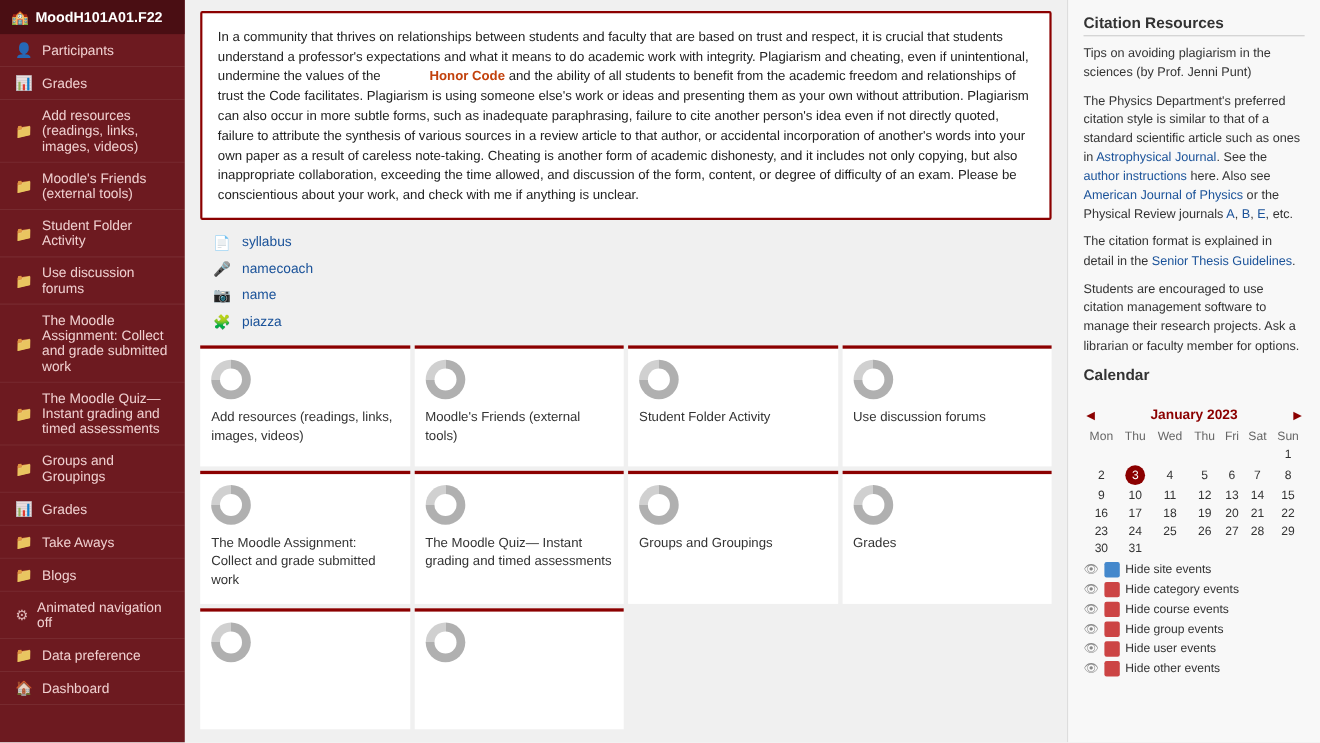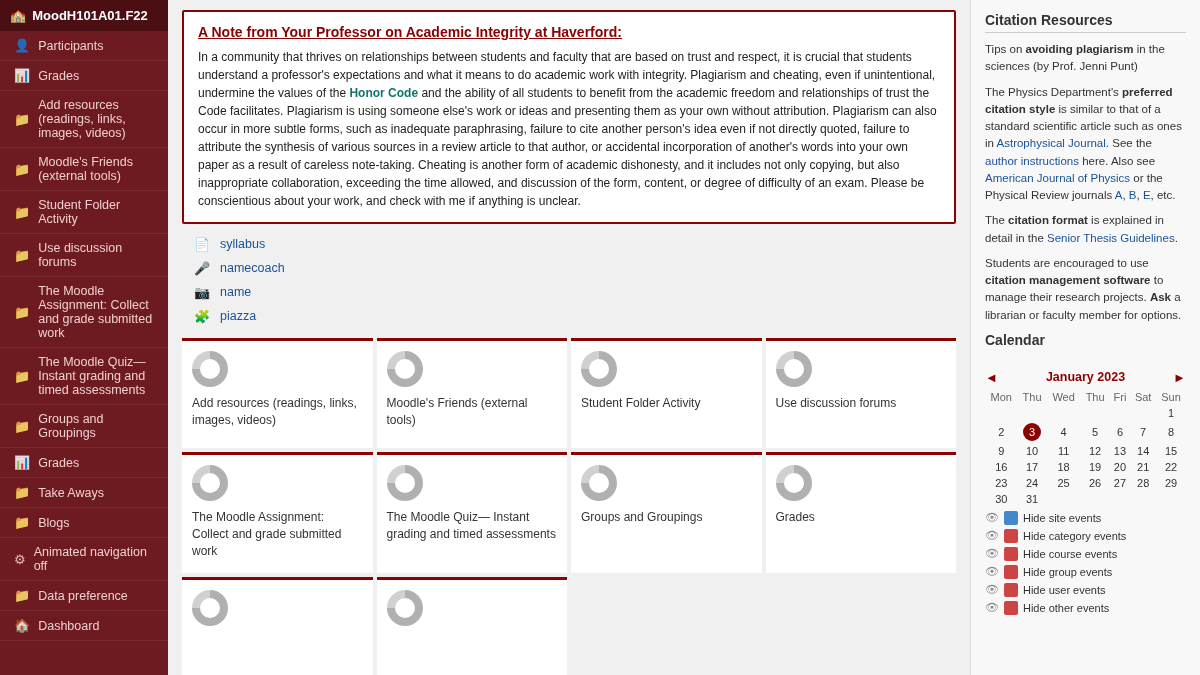--- a/index.html
+++ b/index.html
@@ -78,21 +78,21 @@
       font-size: 14px;
       font-weight: bold;
       margin-bottom: 8px;
       text-decoration: underline;
     }
     .notice-body {
       font-size: 12px;
       line-height: 1.5;
       color: #222;
     }
-    .honor-code { color: #0f766e; font-weight: bold; }
+    .honor-code { color: #c2410c; font-weight: bold; margin-left: 41px; }
 
     
     .links-row {
       display: flex;
       flex-direction: column;
       gap: 4px;
       margin: 8px 0 12px 10px;
     }
     .link-item {
       display: flex;
@@ -159,21 +159,21 @@
       border-bottom: 1px solid #ccc;
       padding-bottom: 4px;
     }
     .right-text {
       font-size: 11.5px;
       color: #333;
       line-height: 1.5;
       margin-bottom: 8px;
     }
     .right-text a { color: #1a5299; }
-    .right-text strong { font-weight: bold; }
+    .right-text strong { font-weight: normal; }
 
     
     .calendar-title {
       font-size: 14px;
       font-weight: bold;
       color: #333;
       margin-bottom: 22px;
     }
     .cal-header {
       display: flex;
@@ -309,21 +309,20 @@
       </div>
     </div>
 </div>
 
 <div id="main">
   <div id="content-area">
 
     <div id="center">
 
       <div class="notice-box">
-        <div class="notice-title">A Note from Your Professor on Academic Integrity at Haverford:</div>
         <div class="notice-body">
           In a community that thrives on relationships between students and faculty that are based on trust and respect, it is crucial that students understand a professor's expectations and what it means to do academic work with integrity. Plagiarism and cheating, even if unintentional, undermine the values of the <span class="honor-code">Honor Code</span> and the ability of all students to benefit from the academic freedom and relationships of trust the Code facilitates. Plagiarism is using someone else's work or ideas and presenting them as your own without attribution. Plagiarism can also occur in more subtle forms, such as inadequate paraphrasing, failure to cite another person's idea even if not directly quoted, failure to attribute the synthesis of various sources in a review article to that author, or accidental incorporation of another's words into your own paper as a result of careless note-taking. Cheating is another form of academic dishonesty, and it includes not only copying, but also inappropriate collaboration, exceeding the time allowed, and discussion of the form, content, or degree of difficulty of an exam. Please be conscientious about your work, and check with me if anything is unclear.
         </div>
       </div>
 
       <div class="links-row" id="links-container">
           <div class="link-item">
             <span class="link-icon" style="color:#cc0000">📄</span>
             <span>syllabus</span>
           </div>

